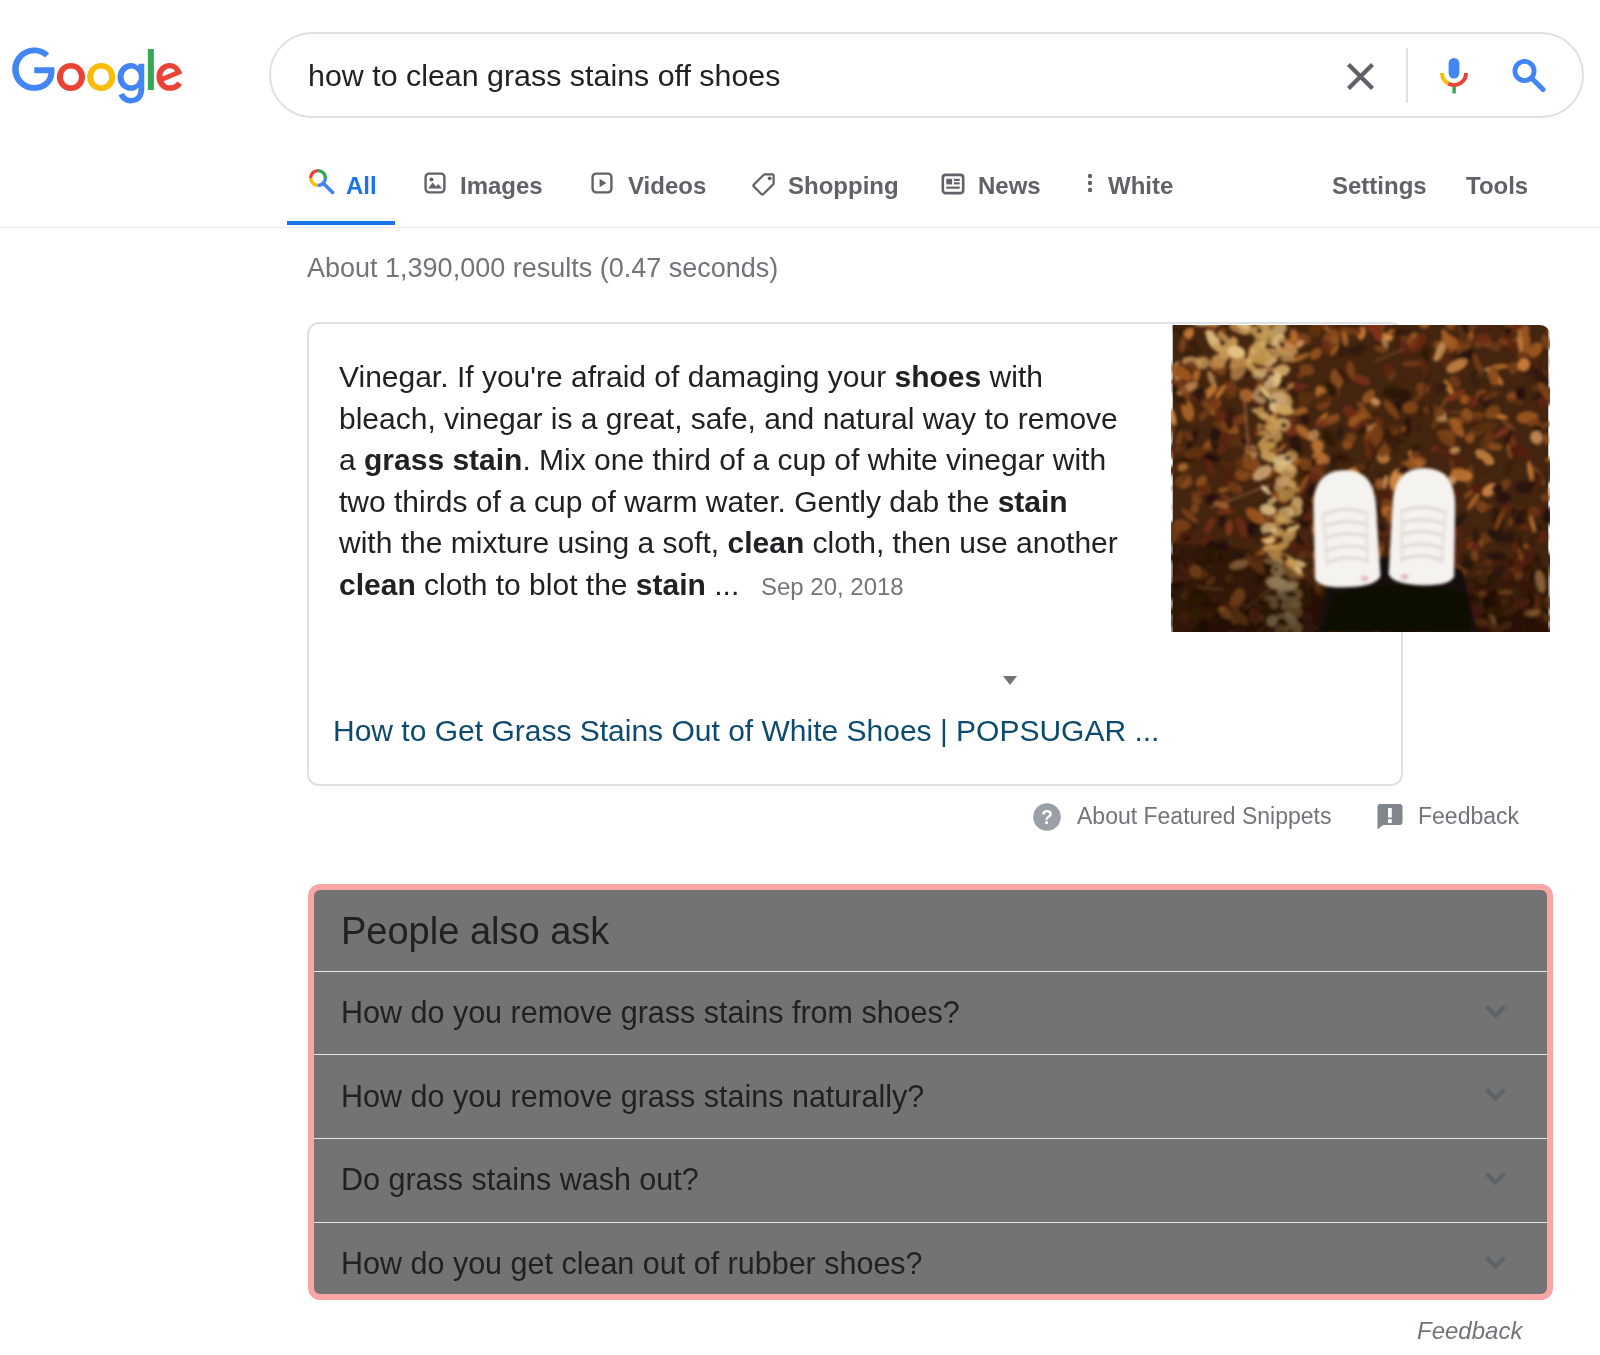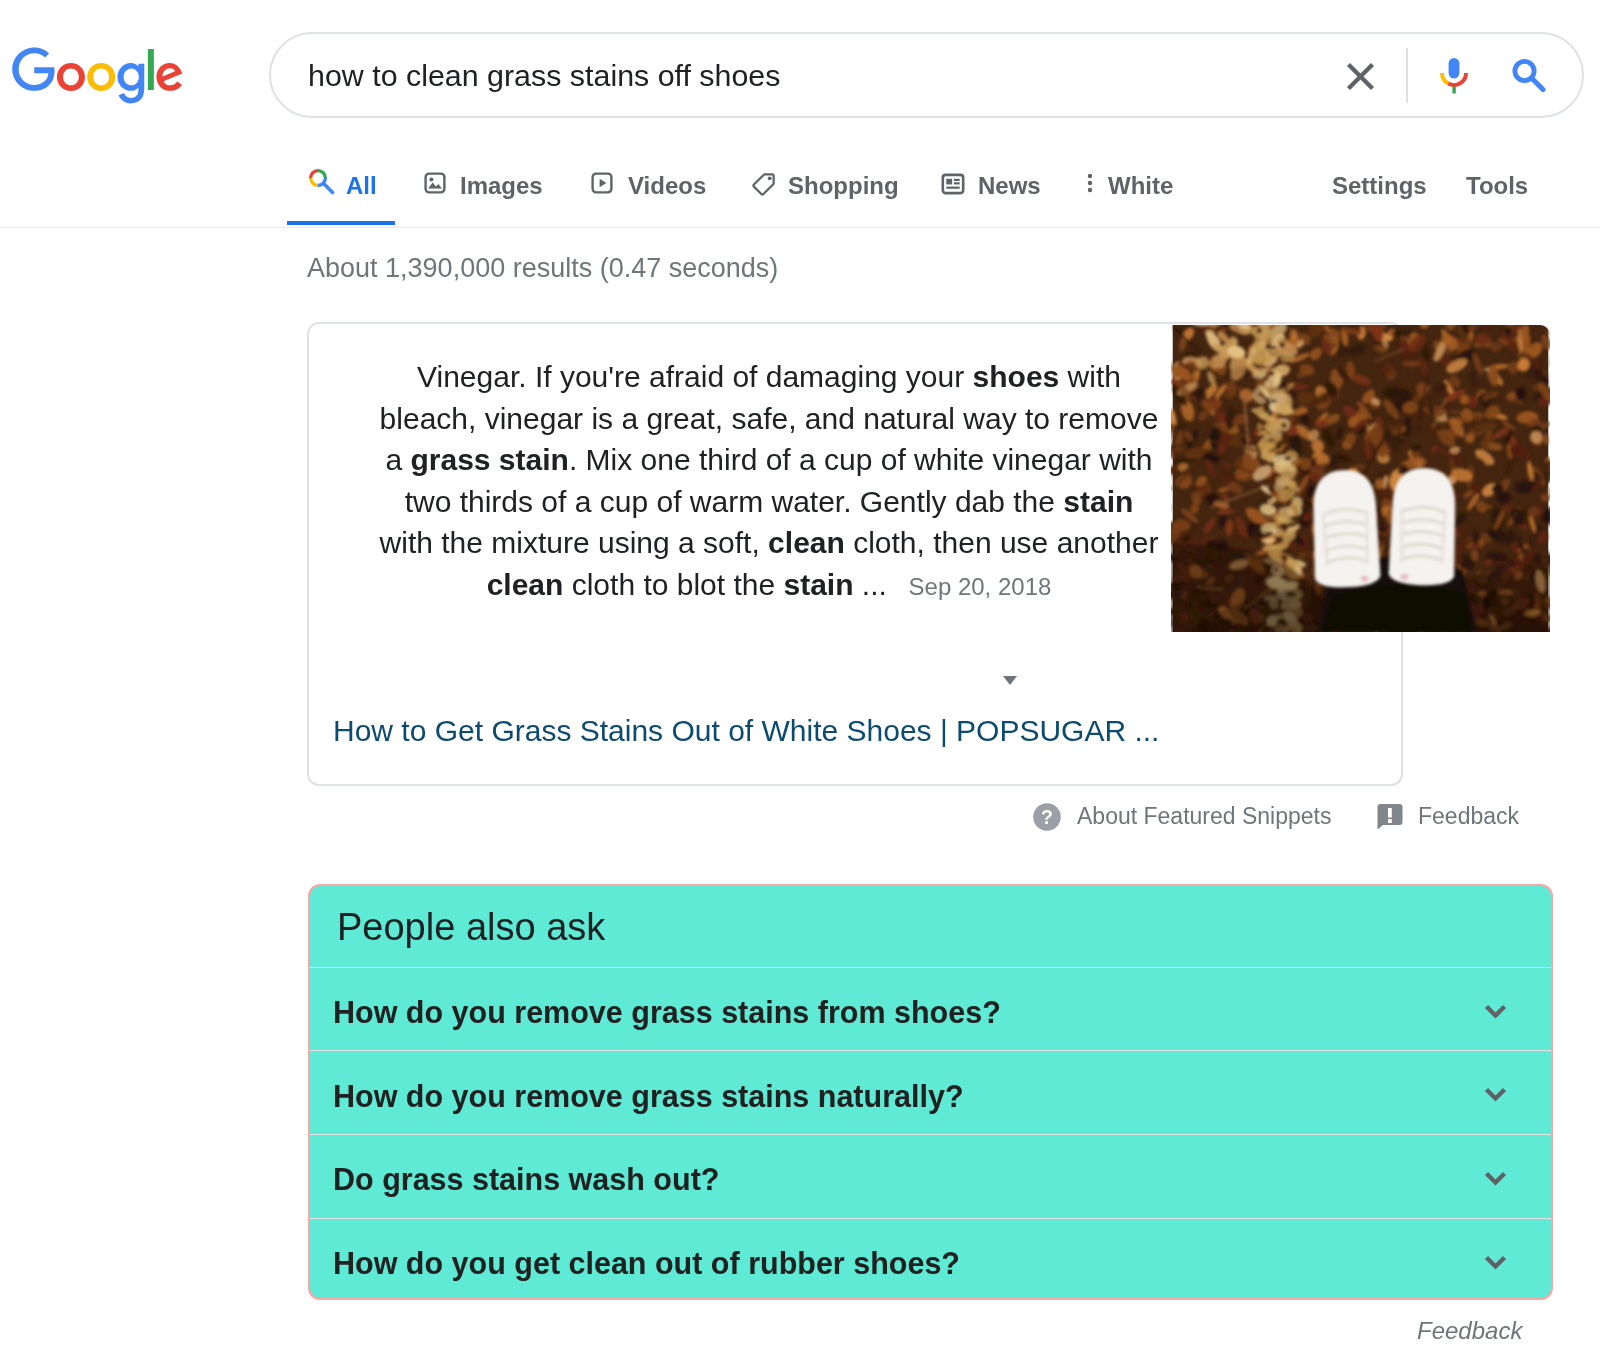--- a/index.html
+++ b/index.html
@@ -1,20 +1,20 @@
 <!DOCTYPE html>
 <html><head><meta charset="utf-8"><title>how to clean grass stains off shoes - Google Search</title>
 <style>
 * { margin:0; padding:0; box-sizing:border-box; }
 html,body { background:#fff; }
 body { font-family:"Liberation Sans", sans-serif; width:1600px; height:1355px; position:relative; overflow:hidden; }
-.abs { position:absolute;text-align:center; }
+.abs { position:absolute; }
 .ticon { position:absolute; top:171px; }
 .tabtext { position:absolute; top:172px; font-size:24px; color:#5f6368; line-height:27px; white-space:nowrap;font-weight:bold; }
-.q { position:absolute; left:333px; font-size:30.5px; color:#212121; line-height:35px; white-space:nowrap;font-weight:bold; }
+.q { position:absolute; left:341px; font-size:30.5px; color:#212121; line-height:35px; white-space:nowrap; }
 .divline { position:absolute; left:0; width:100%; height:1px; background:#e6e6e6; }
 </style></head>
 <body>
 <svg style="position:absolute;left:12px;top:47px" width="171.5" height="58.3" viewBox="0 0 272 92">
 <path fill="#EA4335" d="M115.75 47.18c0 12.77-9.99 22.18-22.25 22.18s-22.25-9.41-22.25-22.18C71.25 34.32 81.24 25 93.5 25s22.25 9.32 22.25 22.18zm-9.74 0c0-7.98-5.79-13.44-12.51-13.44S80.99 39.2 80.99 47.18c0 7.9 5.79 13.44 12.51 13.44s12.51-5.55 12.51-13.44z"></path>
 <path fill="#FBBC05" d="M163.75 47.18c0 12.77-9.99 22.18-22.25 22.18s-22.25-9.41-22.25-22.18c0-12.85 9.99-22.18 22.25-22.18s22.25 9.32 22.25 22.18zm-9.74 0c0-7.98-5.79-13.44-12.51-13.44s-12.51 5.46-12.51 13.44c0 7.9 5.79 13.44 12.51 13.44s12.51-5.55 12.51-13.44z"></path>
 <path fill="#4285F4" d="M209.75 26.34v39.82c0 16.38-9.66 23.07-21.08 23.07-10.75 0-17.22-7.19-19.66-13.07l8.48-3.53c1.51 3.61 5.21 7.87 11.17 7.87 7.31 0 11.84-4.51 11.84-13v-3.19h-.34c-2.18 2.69-6.38 5.04-11.68 5.04-11.09 0-21.25-9.66-21.25-22.09 0-12.52 10.16-22.26 21.25-22.26 5.29 0 9.49 2.35 11.68 4.96h.34v-3.61h9.25zm-8.56 20.92c0-7.81-5.21-13.52-11.84-13.52-6.72 0-12.35 5.71-12.35 13.52 0 7.73 5.63 13.36 12.35 13.36 6.63 0 11.84-5.63 11.84-13.36z"></path>
 <path fill="#34A853" d="M225 3v65h-9.5V3h9.5z"></path>
 <path fill="#EA4335" d="M262.02 54.48l7.56 5.04c-2.44 3.61-8.32 9.83-18.48 9.83-12.6 0-22.01-9.74-22.01-22.18 0-13.19 9.49-22.18 20.92-22.18 11.51 0 17.14 9.16 18.98 14.11l1.01 2.52-29.65 12.28c2.27 4.45 5.8 6.72 10.75 6.72 4.96 0 8.4-2.44 10.92-6.14zm-23.27-7.98l19.82-8.23c-1.09-2.77-4.37-4.7-8.23-4.7-4.95 0-11.84 4.37-11.59 12.93z"></path>
 <path fill="#4285F4" d="M35.29 41.41V32H67c.31 1.64.47 3.58.47 5.68 0 7.06-1.93 15.79-8.15 22.01-6.05 6.3-13.78 9.66-24.02 9.66C16.32 69.35.36 53.89.36 34.91.36 15.93 16.32.47 35.3.47c10.5 0 17.98 4.12 23.6 9.49l-6.64 6.64c-4.03-3.78-9.49-6.72-16.97-6.72-13.86 0-24.7 11.17-24.7 25.03 0 13.86 10.84 25.03 24.7 25.03 8.99 0 14.11-3.61 17.39-6.89 2.66-2.66 4.41-6.46 5.1-11.65H35.29z"></path>
@@ -1229,21 +1229,21 @@
 <text x="14" y="21" font-family="Liberation Sans, sans-serif" font-size="19.5" font-weight="bold" fill="#fff" text-anchor="middle">?</text>
 </svg>
 <div class="abs" style="left:1077px;top:803px;font-size:23px;line-height:26px;color:#70757a">About Featured Snippets</div>
 <svg style="position:absolute;left:1376px;top:802px" width="27" height="27" viewBox="0 0 27 27">
 <path d="M4.5 2 h19 a3 3 0 0 1 3 3 v15 a3 3 0 0 1 -3 3 h-16.5 l-5.5 4.5 v-22.5 a3 3 0 0 1 3 -3 Z" fill="#80868b"></path>
 <rect x="12" y="6" width="3.8" height="9.5" fill="#fff"></rect>
 <rect x="12" y="17.2" width="3.8" height="3.8" fill="#fff"></rect>
 </svg>
 <div class="abs" style="left:1418px;top:803px;font-size:23px;line-height:26px;color:#70757a">Feedback</div>
 
-<div class="abs" style="left:308px;top:884px;width:1245px;height:416px;border:2px solid #fca5a5;border-radius:12px;background:#5eead4">
+<div class="abs" style="left:308px;top:884px;width:1245px;height:416px;border:6px solid #fca5a5;border-radius:12px;background:#737373">
 <div class="abs" style="left:27px;top:20px;font-size:38px;line-height:43px;color:#202124">People also ask</div>
 <div class="divline" style="top:81px"></div>
 <div class="divline" style="top:164px"></div>
 <div class="divline" style="top:248px"></div>
 <div class="divline" style="top:332px"></div>
 </div>
 <div class="q" style="top:995px">How do you remove grass stains from shoes?</div>
 <div class="q" style="top:1079px">How do you remove grass stains naturally?</div>
 <div class="q" style="top:1162px">Do grass stains wash out?</div>
 <div class="q" style="top:1246px">How do you get clean out of rubber shoes?</div>

